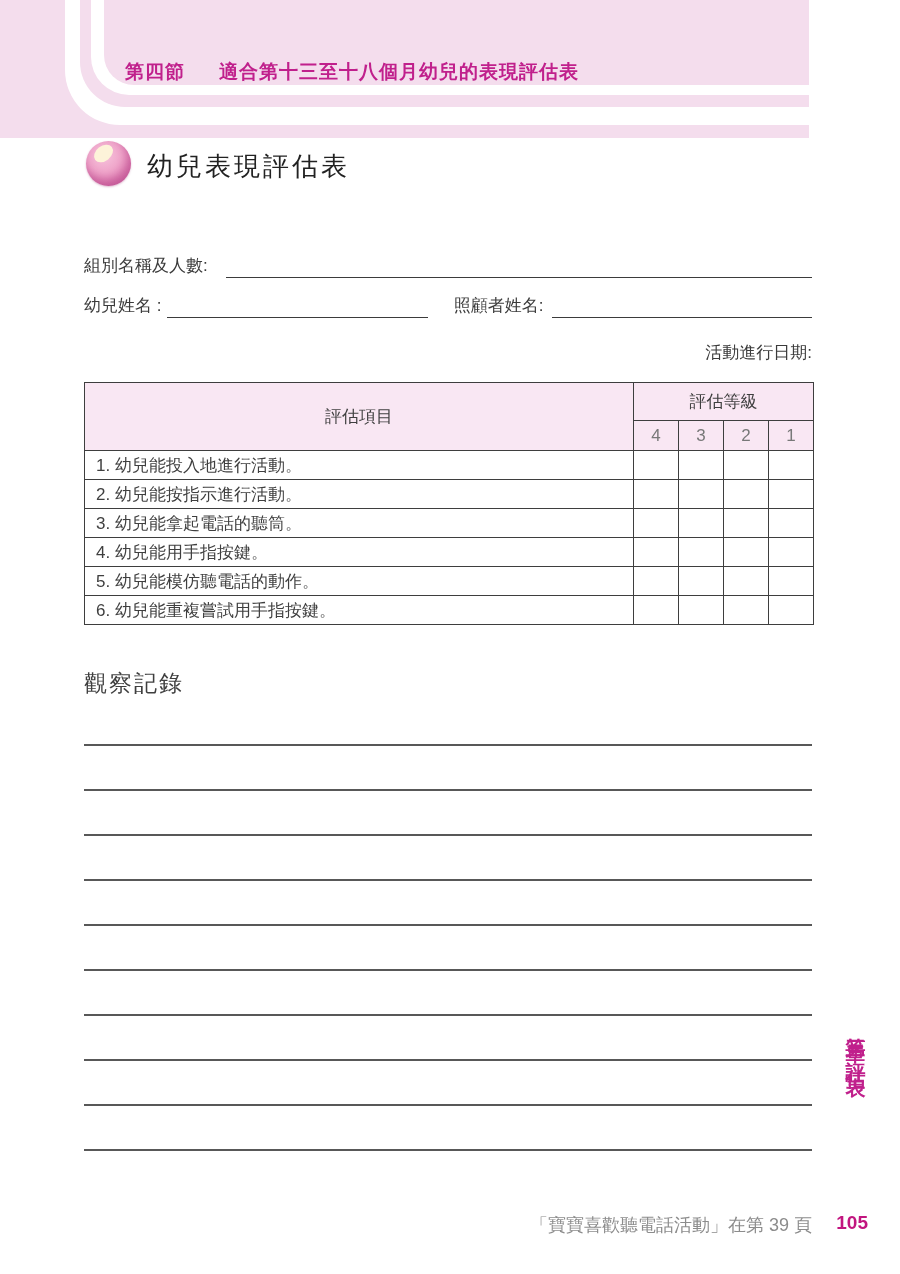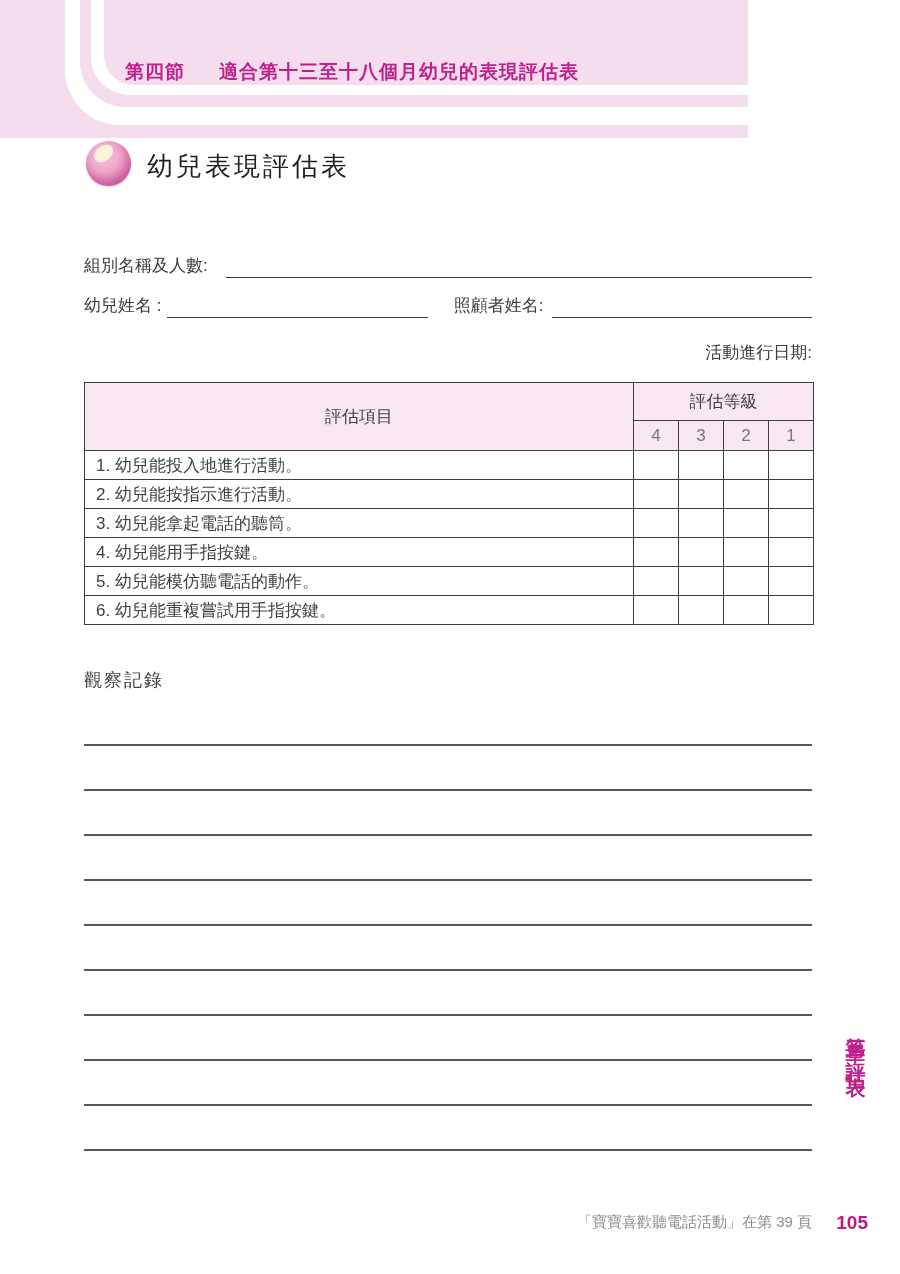--- a/index.html
+++ b/index.html
@@ -4,21 +4,21 @@
 <style>
   * { margin:0; padding:0; box-sizing:border-box; }
   html,body { background:#ffffff; }
   .page {
     position:relative; width:900px; height:1274px; margin:0 auto;
     background:#ffffff; overflow:hidden;
     font-family:"Liberation Sans", sans-serif; color:#3b3b3b;
   }
 
   
-  .hdr { position:absolute; left:0; top:0; width:748px; height:138px;
+  .hdr { position:absolute; left:0; top:0; width:809px; height:138px;
          background:#f4dded; overflow:hidden; }
   .hdr .band { position:absolute; top:-40px; right:-40px; }
   .hdr .b2 { left:65px;  bottom:13px; background:#ffffff; border-bottom-left-radius:55px; }
   .hdr .b3 { left:80px;  bottom:31px; background:#f4dded; border-bottom-left-radius:45px; }
   .hdr .b4 { left:91px;  bottom:43px; background:#ffffff; border-bottom-left-radius:38px; }
   .hdr .b5 { left:104px; bottom:53px; background:#f4dded; border-bottom-left-radius:30px; }
   .hdr-text { position:absolute; left:125px; top:59px; font-size:19px; font-weight:bold;
               color:#c0208c; letter-spacing:1px; white-space:nowrap; }
   .hdr-text .sec { margin-right:34px; }
 
@@ -45,36 +45,36 @@
                  border-collapse:collapse; table-layout:fixed;
                  font-size:17px; color:#3f3f3f; }
   table.assess th, table.assess td { border:1.5px solid #3e3e3e; }
   table.assess thead th { background:#f9e7f3; font-weight:normal; text-align:center; }
   .th-top { height:38px; }
   .th-num { height:30px; color:#787878; }
   table.assess tbody td { height:29px; background:#ffffff; }
   td.item { padding-left:11px; text-align:left; }
 
   
-  .obs-label { position:absolute; left:84px; top:668px; font-size:18px; color:#3f3f3f;
+  .obs-label { position:absolute; left:84px; top:668px; font-size:23px; color:#3f3f3f;
                letter-spacing:2px; }
   .obs-lines { position:absolute; left:84px; right:88px; top:744px; }
   .obs-line  { height:0; border-top:2px solid #585858; margin-bottom:43px; }
 
   
   .side-tab { position:absolute; right:30px; top:1022px; display:flex; flex-direction:column;
               align-items:center; gap:16px; color:#c0208c; font-size:20px; font-weight:bold; }
   .side-tab span { writing-mode:vertical-rl; text-orientation:upright; }
   .side-tab .sub { letter-spacing:9px; }
   .side-tab .chap { letter-spacing:2px; }
 
   
   .legend { position:absolute; right:148px; top:1188px; font-size:15px; color:#8c8c8c;
             white-space:nowrap; }
-  .reference { position:absolute; right:88px; top:1213px; font-size:15px; color:#8c8c8c;
+  .reference { position:absolute; right:88px; top:1213px; font-size:18px; color:#8c8c8c;
                white-space:nowrap; }
   .page-num { position:absolute; right:32px; top:1212px; font-size:19px; font-weight:bold;
               color:#c2157f; }
 </style>
 </head>
 <body>
 
 <div class="page">
 
   <div class="hdr">

